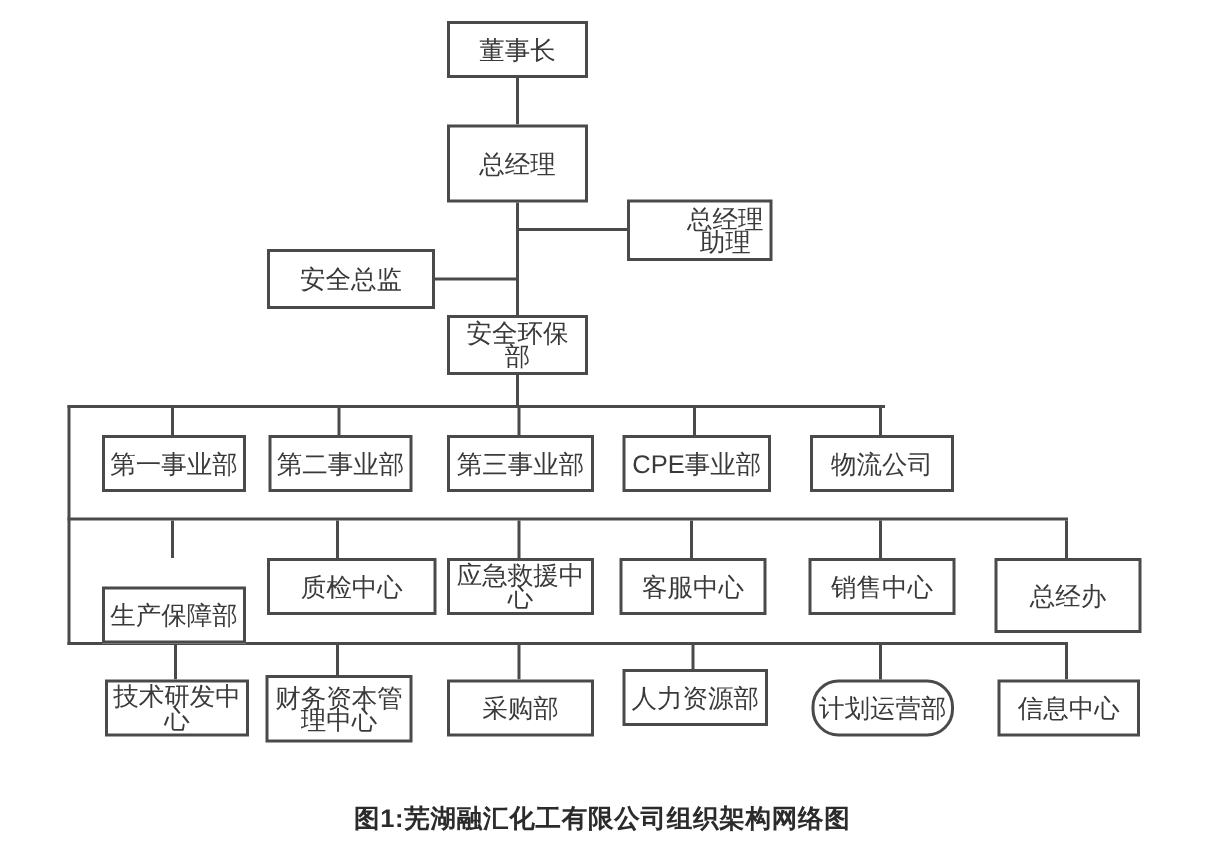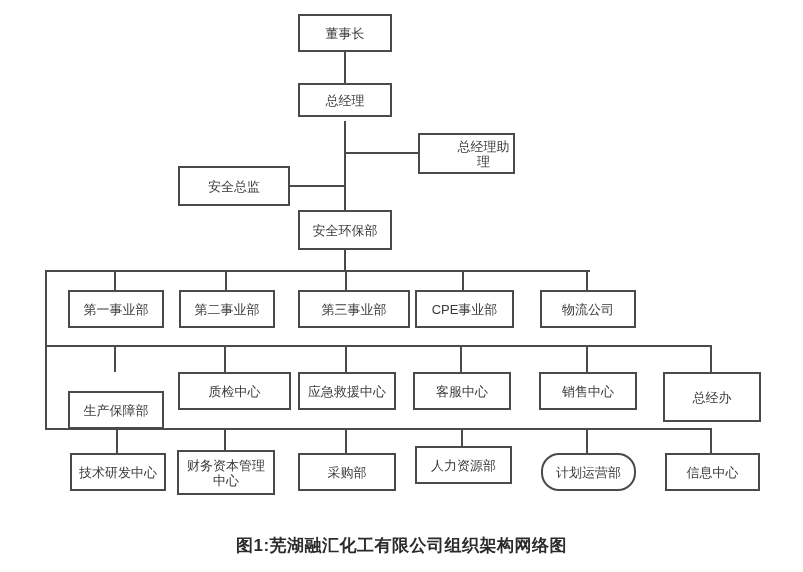--- a/index.html
+++ b/index.html
@@ -12,21 +12,21 @@
     height: 572px;
     background: #ffffff;
     overflow: hidden;
   }
 
   .node {
     position: absolute;
     background: #ffffff;
     border: 2px solid #4a4a4a;
     color: #3a3a3a;
-    font-size: 13px;
+    font-size: 17px;
     line-height: 15px;
     display: flex;
     align-items: center;
     justify-content: center;
     text-align: center;
     padding: 1px 3px;
     z-index: 2;
   }
 
   .line {
@@ -47,31 +47,31 @@
     letter-spacing: 0.5px;
   }
 </style>
 </head>
 <body>
 
 <div class="figure">
 
   <div class="node" style="left:298px; top:14px; width:94px; height:38px;">董事长</div>
 
-  <div class="node" style="left:298px; top:83px; width:94px; height:34px;">总经理</div>
+  <div class="node" style="left:298px; top:83px; width:94px; height:52px;">总经理</div>
 
   <div class="node" style="left:418px; top:133px; width:97px; height:41px;padding-left:37px;">总经理助理</div>
 
   <div class="node" style="left:178px; top:166px; width:112px; height:40px;">安全总监</div>
 
   <div class="node" style="left:298px; top:210px; width:94px; height:40px;">安全环保部</div>
 
   <div class="node" style="left:68px;  top:290px; width:96px; height:38px;">第一事业部</div>
   <div class="node" style="left:179px; top:290px; width:96px; height:38px;">第二事业部</div>
-  <div class="node" style="left:298px; top:290px; width:112px; height:38px;">第三事业部</div>
+  <div class="node" style="left:298px; top:290px; width:98px; height:38px;">第三事业部</div>
   <div class="node" style="left:415px; top:290px; width:99px; height:38px;">CPE事业部</div>
   <div class="node" style="left:540px; top:290px; width:96px; height:38px;">物流公司</div>
 
   <div class="node" style="left:68px;  top:372px; width:96px; height:38px;margin-top:19px;">生产保障部</div>
   <div class="node" style="left:178px; top:372px; width:113px; height:38px;">质检中心</div>
   <div class="node" style="left:298px; top:372px; width:98px; height:38px;">应急救援中心</div>
   <div class="node" style="left:413px; top:372px; width:98px; height:38px;">客服中心</div>
   <div class="node" style="left:539px; top:372px; width:98px; height:38px;">销售中心</div>
   <div class="node" style="left:663px; top:372px; width:98px; height:50px;">总经办</div>
 

